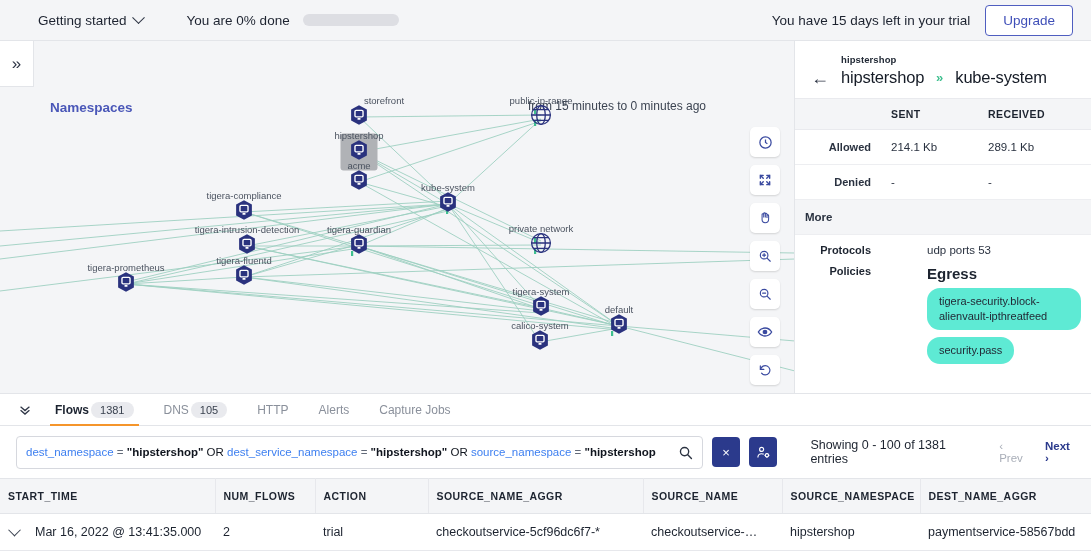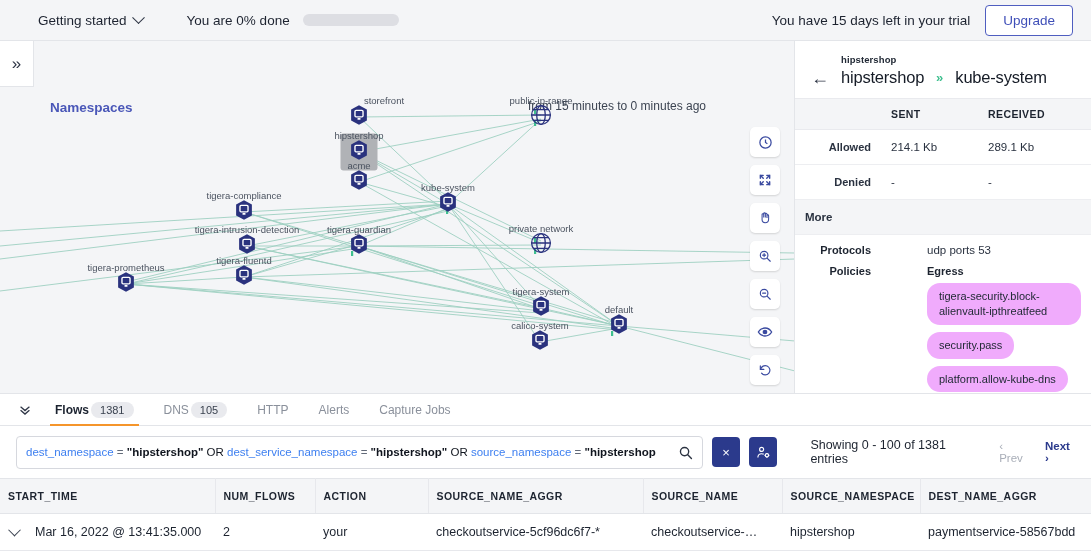--- a/index.html
+++ b/index.html
@@ -86,23 +86,23 @@
     font-size:11.5px; color:#2a3240; padding:11px 10px;
     border-bottom:1px solid #edeef1;
   }
   table.det-table td.lbl { font-weight:700; text-align:right; width:86px; font-size:11px; }
   .more-row td { background:#f4f5f7; font-weight:700; font-size:11px; padding:9px 10px 9px 30px;
                  border-top:1px solid #e9eaee; border-bottom:1px solid #e9eaee; }
   .det-body { overflow:hidden; }
   .kv { display:flex; padding:9px 10px 0 10px;gap:46px; }
   .kv .k { width:76px; text-align:right; font-weight:700; font-size:11px; color:#1d2430; padding-right:10px; flex:none; }
   .kv .v { font-size:11.5px; color:#2a3240; }
-  .pol-head { font-weight:700; font-size:11px; color:#1d2430; margin-bottom:6px; }
+  .pol-head { font-weight:700; font-size:15px; color:#1d2430; margin-bottom:6px; }
   .chip {
-    display:inline-block; background:#f0abfc; border-radius:13px;
+    display:inline-block; background:#5eead4; border-radius:13px;
     padding:6px 12px; font-size:11px; color:#222a36; margin-bottom:7px;
     max-width:200px; line-height:1.35;
   }
 
   
   .tabsbar {
     height:33px; min-height:33px; background:#fff; border-top:1px solid #e3e5e9;
     border-bottom:1px solid #e3e5e9; display:flex; align-items:center; padding-left:10px; gap:0;
   }
   .dbl-chev { width:30px; display:flex; align-items:center; justify-content:center; font-size:13px; color:#2f3646; cursor:pointer; }
@@ -408,21 +408,21 @@
 
       <div class="det-body">
         <div class="kv">
           <div class="k">Protocols</div>
           <div class="v">udp ports 53</div>
         </div>
         <div class="kv">
           <div class="k">Policies</div>
           <div class="v">
             <div class="pol-head">Egress</div>
-            <div id="chip-layer"><div class="chip">tigera-security.block-alienvault-ipthreatfeed</div><br><div class="chip">security.pass</div><br><div class="chip">platform.allow-kube-dns</div><br></div>
+            <div id="chip-layer"><div class="chip">tigera-security.block-alienvault-ipthreatfeed</div><br><div class="chip">security.pass</div><br><br></div>
           </div>
         </div>
       </div>
     </div>
   </div>
 
   <div class="tabsbar">
     <div class="dbl-chev">
       <svg width="14" height="14" viewBox="0 0 24 24" fill="none" stroke="#2f3646" stroke-width="2.2" stroke-linecap="round">
         <path d="M5 7l7 6 7-6M5 13l7 6 7-6"></path>
@@ -491,21 +491,21 @@
           <th>SOURCE_NAME_AGGR</th>
           <th>SOURCE_NAME</th>
           <th>SOURCE_NAMESPACE</th>
           <th>DEST_NAME_AGGR</th>
         </tr>
       </thead>
     <tbody id="fbody">
         <tr>
           <td class="exp"><span class="chev-cell"></span><span style="margin-left: 16px;">Mar 16, 2022 @ 13:41:35.000</span></td>
           <td>2</td>
-          <td>your</td>
+          <td>trial</td>
           <td>checkoutservice-5cf96dc6f7-*</td>
           <td>checkoutservice-…</td>
           <td>hipstershop</td>
           <td>paymentservice-58567bdd</td>
         </tr>
       </tbody>
   </table>
 
 </div>
 

